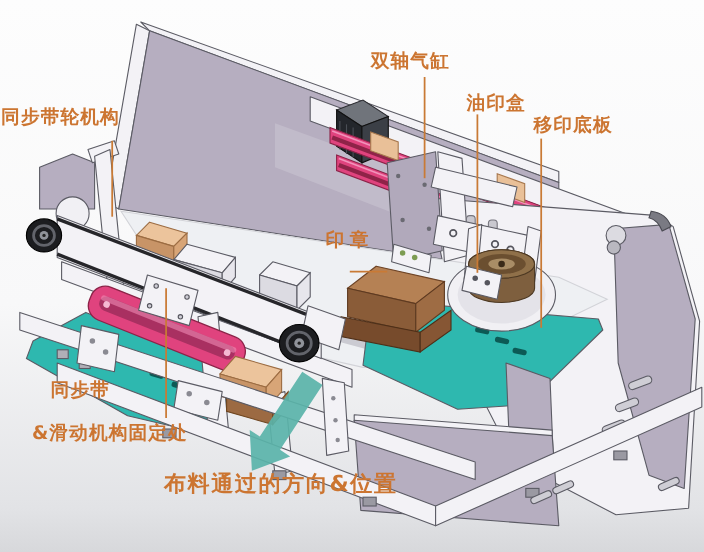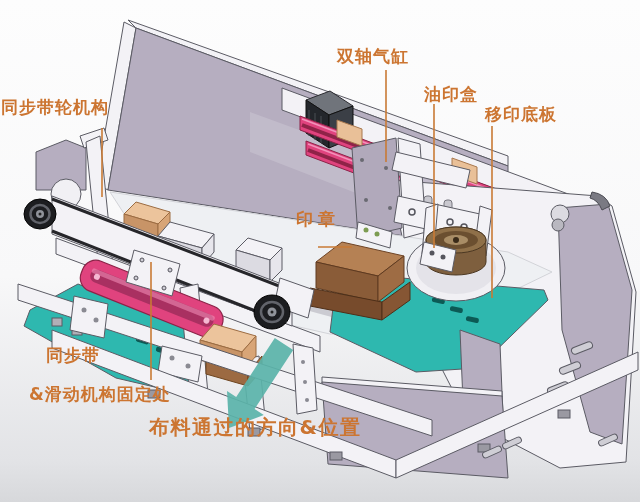--- a/index.html
+++ b/index.html
@@ -258,14 +258,14 @@
   </g>
 </svg>
 
   <div class="lbl" style="left:1px;top:96px;">同步带轮机构</div>
   <div class="lbl" style="left:337px;top:45px;">双轴气缸</div>
   <div class="lbl" style="left:424px;top:83px;">油印盒</div>
   <div class="lbl" style="left:485px;top:103px;">移印底板</div>
   <div class="lbl wide" style="left:296px;top:208px;">印章</div>
   <div class="lbl" style="left:46px;top:344px;">同步带</div>
   <div class="lbl" style="left:29px;top:383px;">&amp;滑动机构固定处</div>
-  <div class="lbl big" style="left:149px;top:416px;">布料通过的方向&amp;位置</div>
+  <div class="lbl big" style="left:149px;top:428px;">布料通过的方向&amp;位置</div>
 </div>
 
 </body></html>

